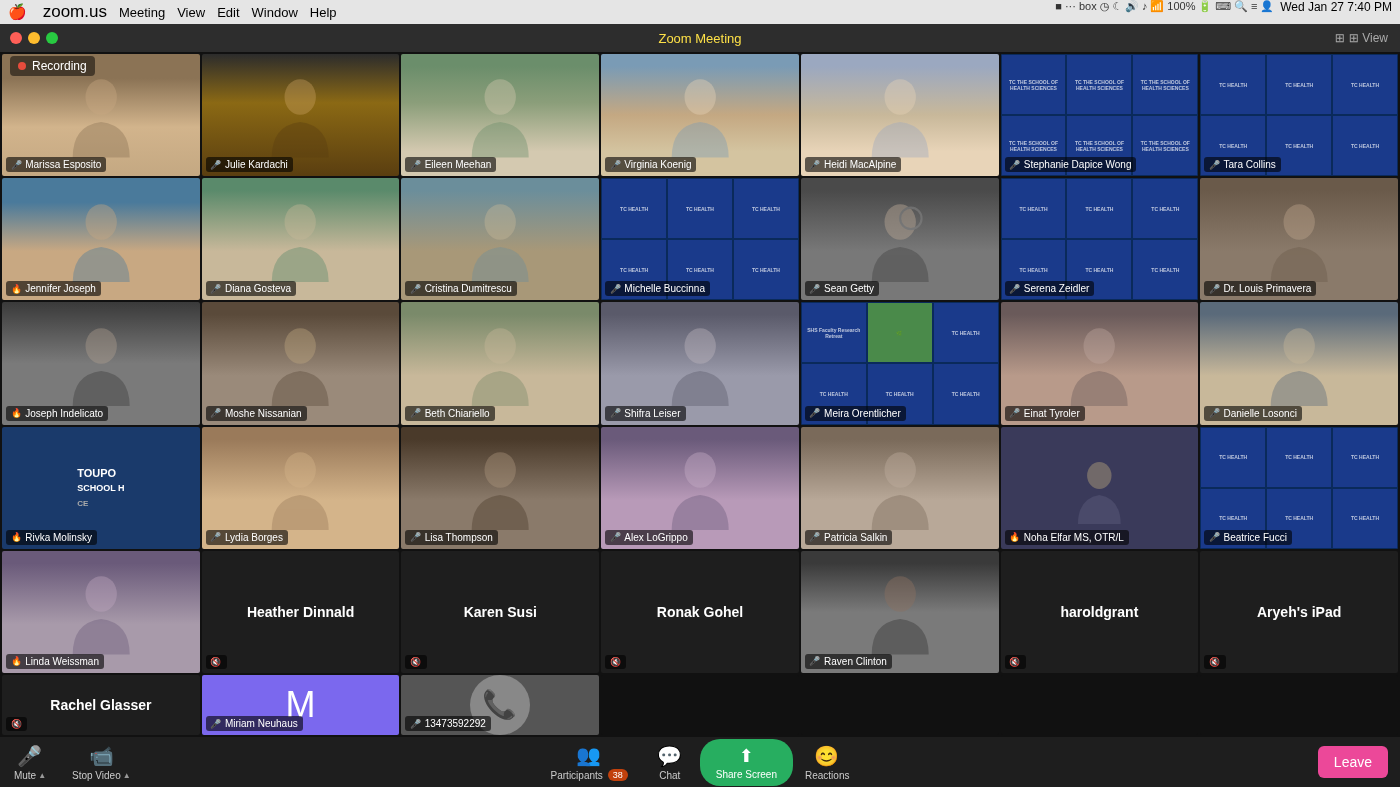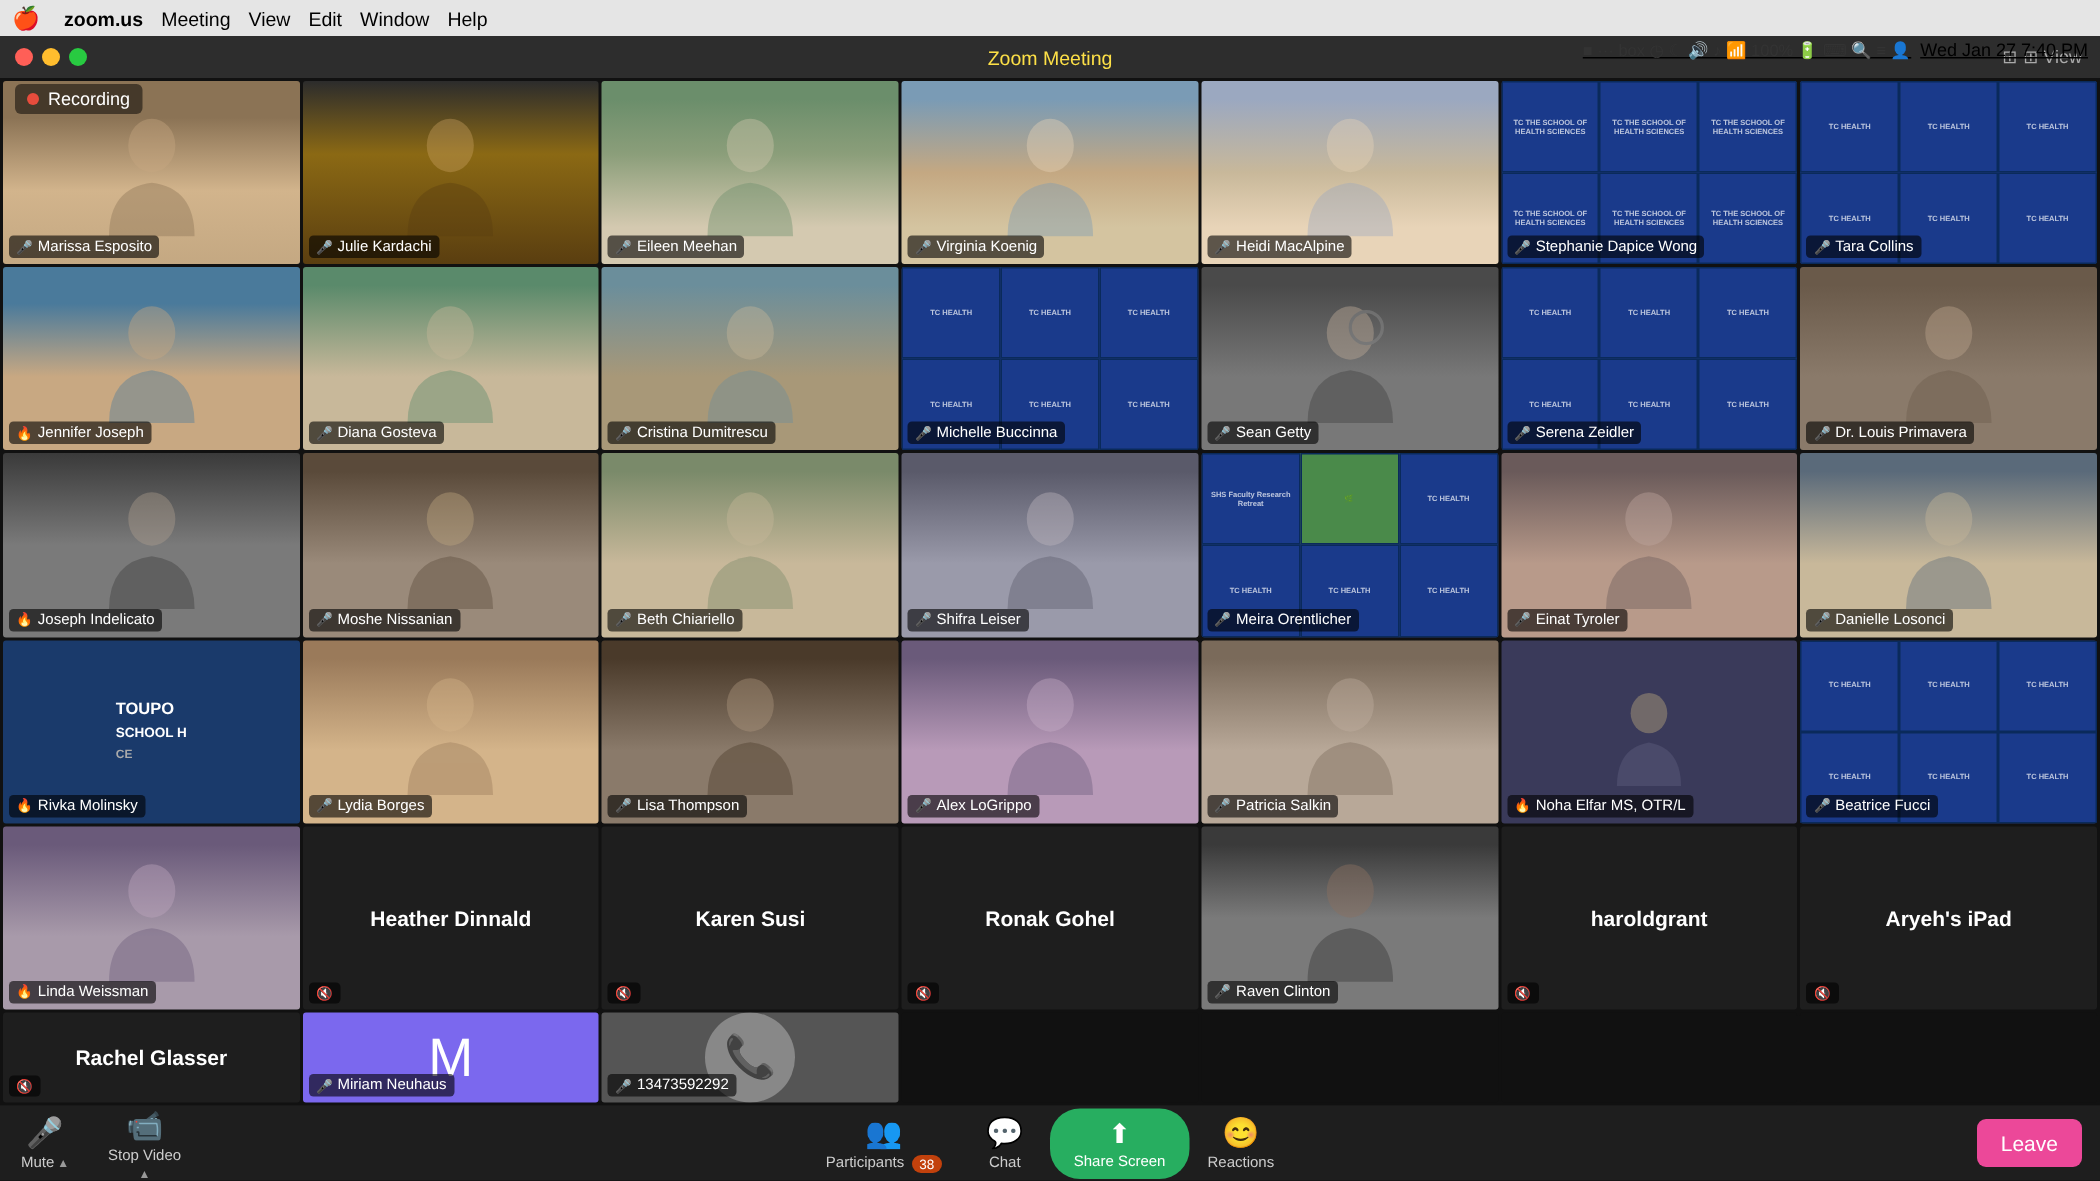--- a/index.html
+++ b/index.html
@@ -28,37 +28,36 @@
     .menubar-left {
       display: flex;
       align-items: center;
       gap: 12px;
     }
     .apple-logo {
       font-size: 15px;
       margin-right: 4px;
     }
     .menubar-app {
-      font-weight: 700;
-      font-size: 13px;
+      font-weight: 400;
+      font-size: 17px;
     }
     .menubar-item {
       font-size: 13px;
       cursor: default;
     }
     .menubar-right {
       position: absolute;
       right: 8px;
       top: 0;
       height: 40px;
       display: flex;
-      align-items: flex-end;
+      align-items: flex-start;
       gap: 6px;
       font-size: 12px;
-      text-decoration: underline;
     }
     .menubar-clock {
       font-size: 12px;
       font-weight: 500;
     }
 
     
     .titlebar {
       height: 28px;
       background: #2d2d2d;
@@ -940,21 +939,21 @@
   <div class="toolbar-left">
     <div class="toolbar-btn">
       <span class="btn-icon">🎤</span>
       <div style="display:flex;align-items:center;gap:2px;">
         <span class="btn-label">Mute</span>
         <span class="caret">▲</span>
       </div>
     </div>
     <div class="toolbar-btn">
       <span class="btn-icon">📹</span>
-      <div style="display:flex;align-items:center;gap:2px;flex-direction:column;">
+      <div style="display:flex;align-items:center;gap:2px;">
         <span class="btn-label">Stop Video</span>
         <span class="caret">▲</span>
       </div>
     </div>
   </div>
 
   <div class="toolbar-center">
     <div class="toolbar-btn">
       <span class="btn-icon">👥</span>
       <div style="display:flex;align-items:center;gap:3px;justify-content:flex-end;">

